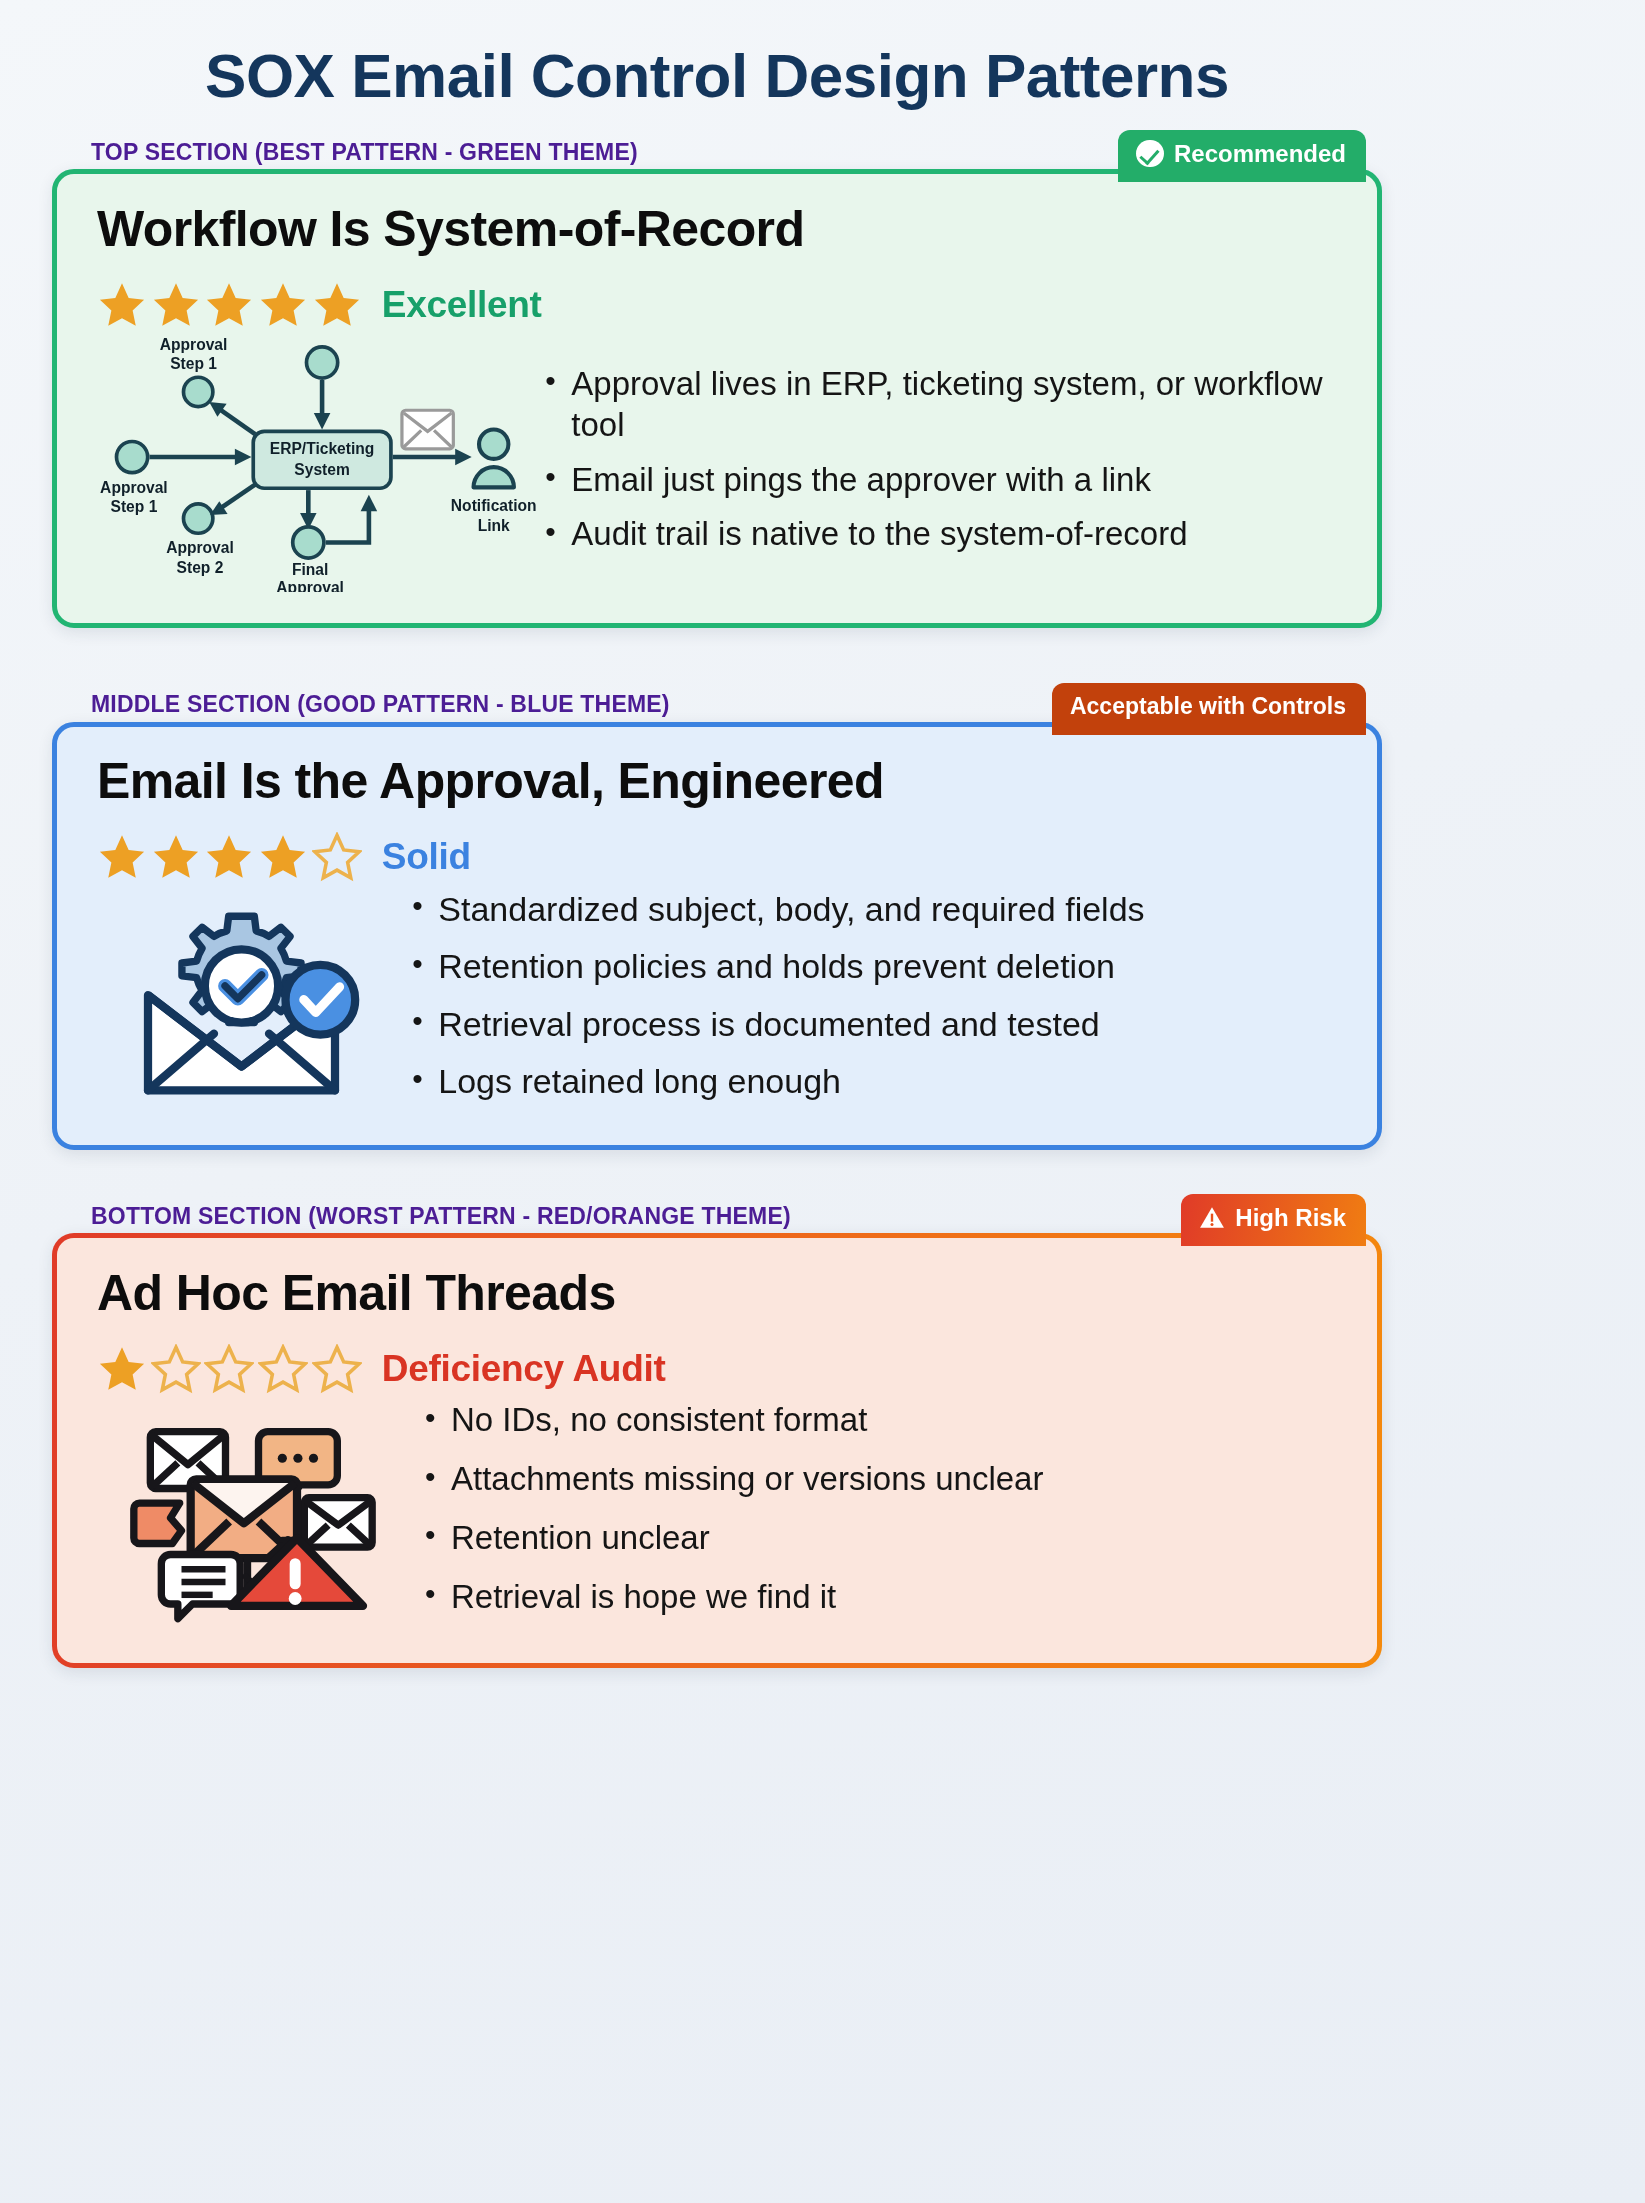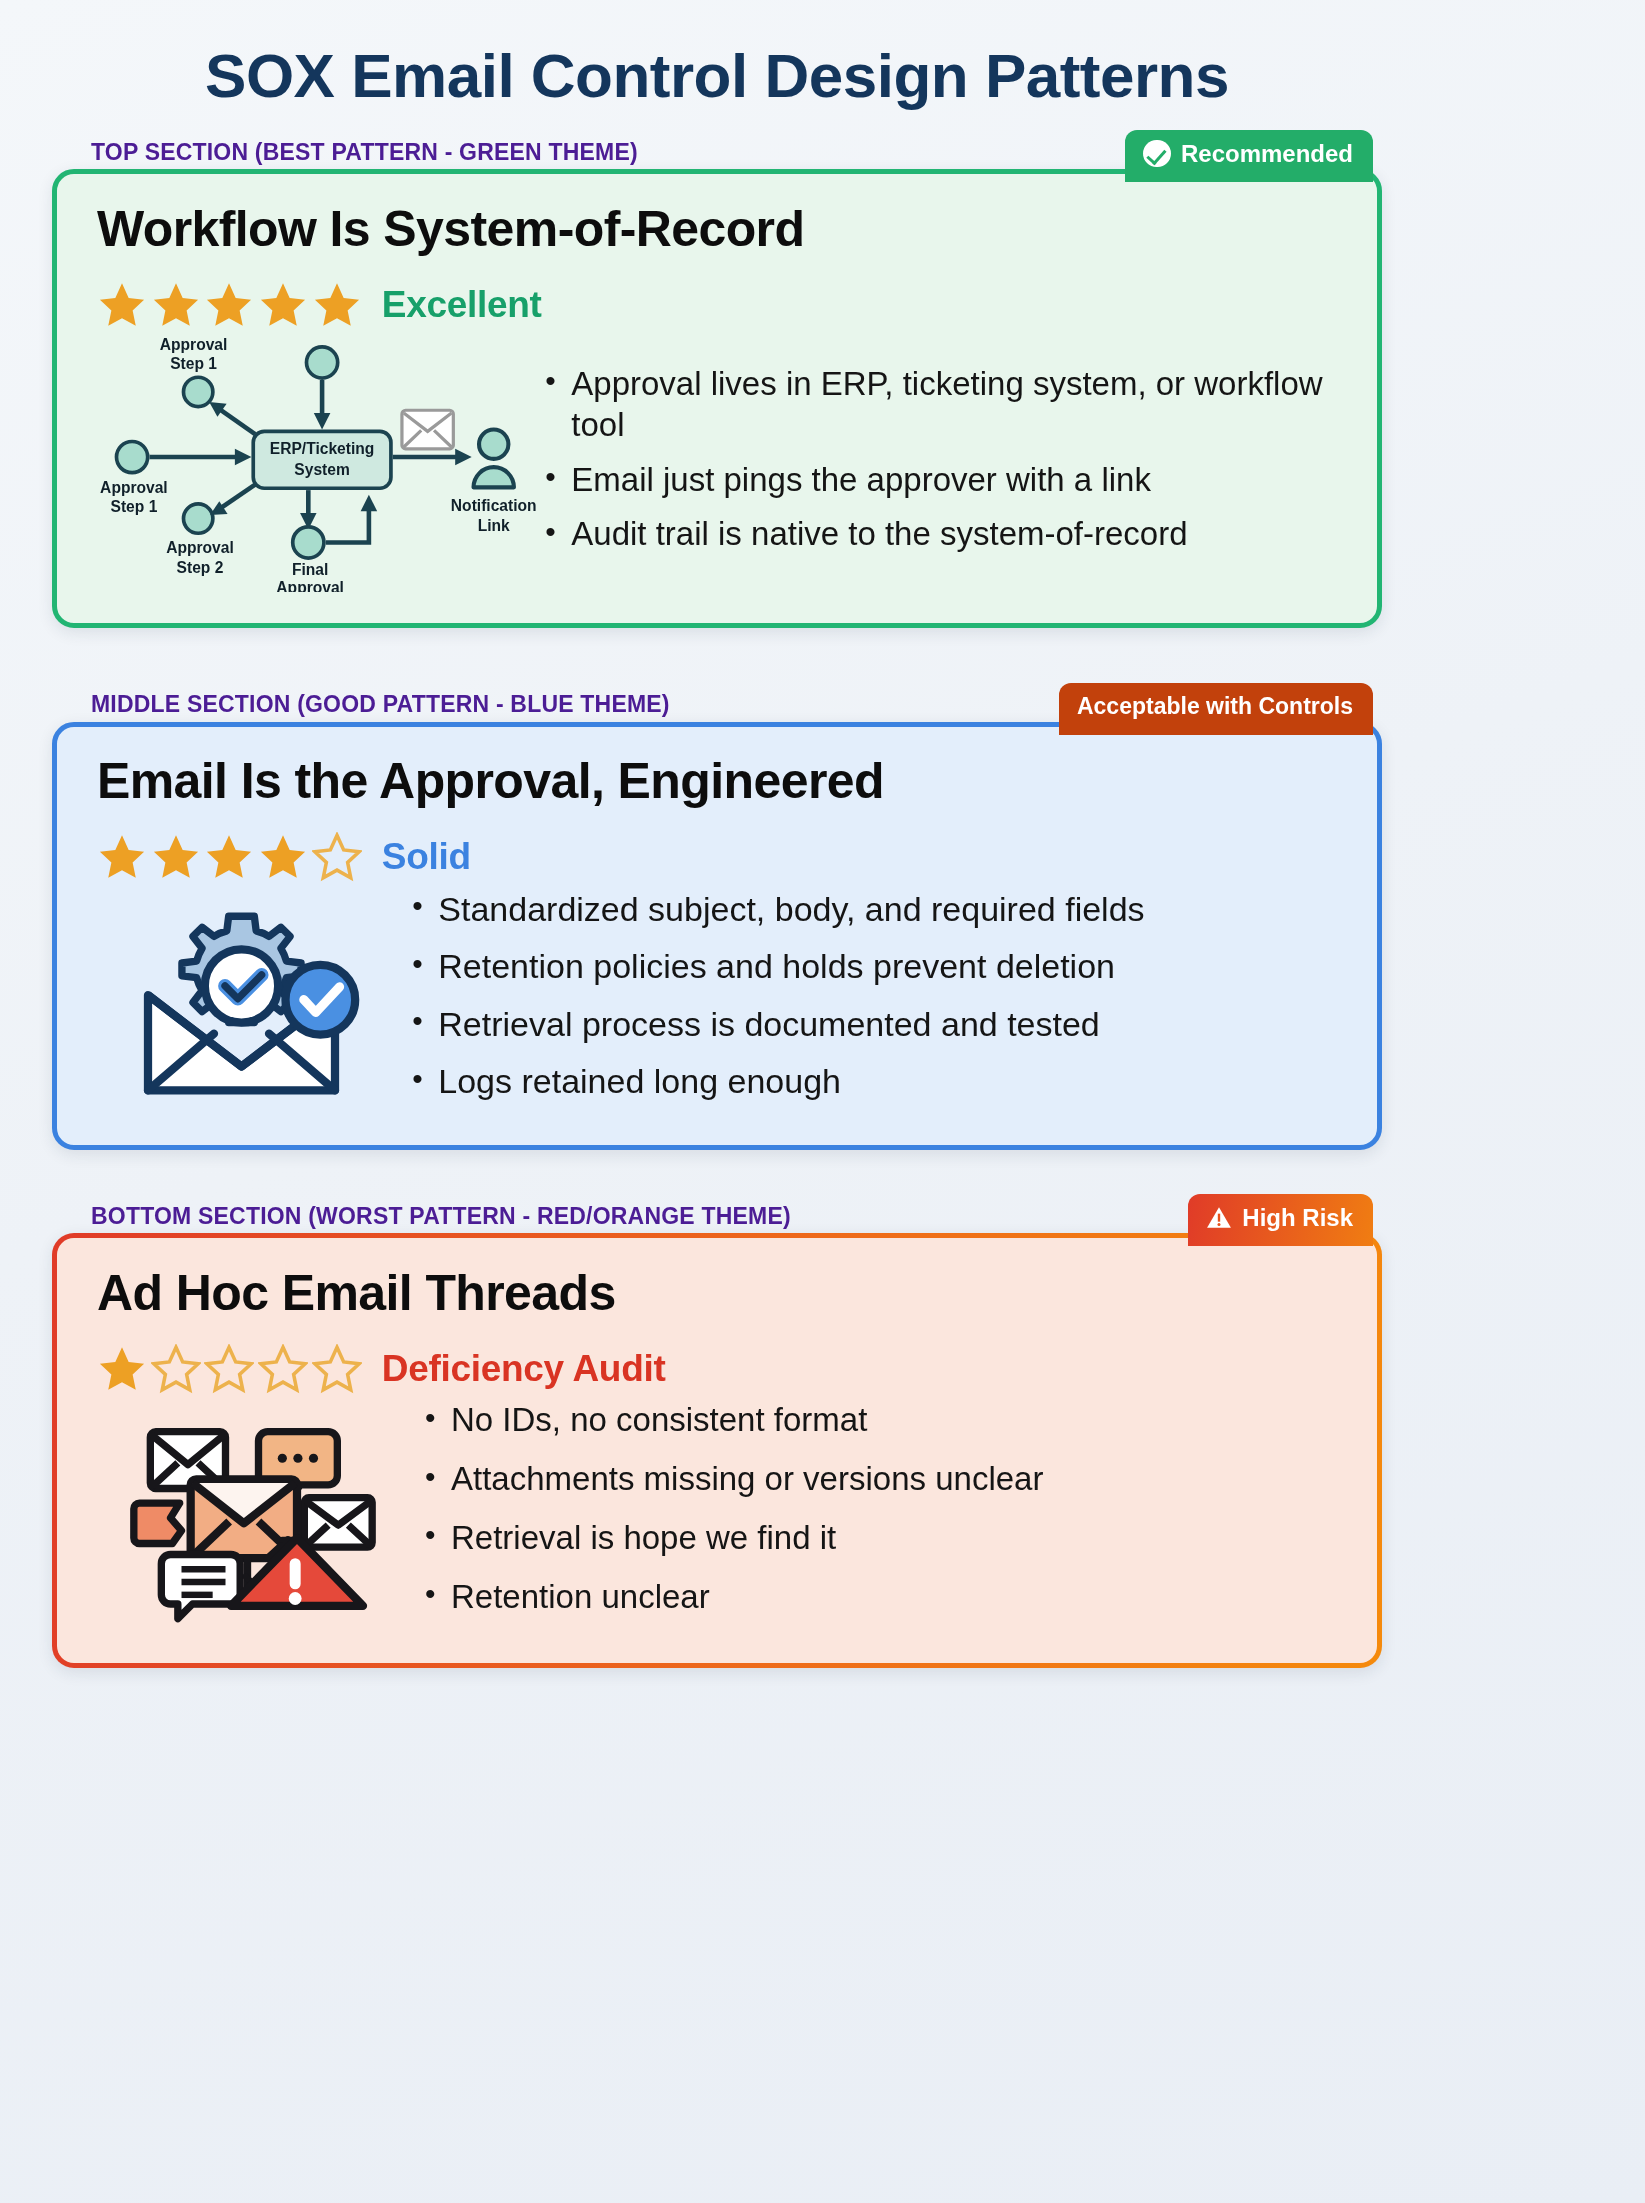--- a/index.html
+++ b/index.html
@@ -34,21 +34,21 @@
   .section-label {
     font-size: 23px;
     font-weight: 700;
     color: #4c1d95;
     letter-spacing: 0.2px;
     padding-left: 39px;
     padding-bottom: 3.7px;
   }
   .badge {
     position: absolute;
-    right: 9px;
+    right: 16px;
     bottom: -13px;
     display: flex;
     align-items: center;
     gap: 10px;
     color: #ffffff;
     font-size: 24px;
     font-weight: 600;
     padding: 10px 20px 14.7px 18.4px;
     border-radius: 12px 12px 0 0;
     z-index: 3;
@@ -392,20 +392,20 @@
             <path d="M212 152 L284 226 H140 Z" fill="#e5493a" stroke="#17161a" stroke-width="9" stroke-linejoin="round" transform="translate(-8,-8) scale(1)"></path>
             <rect x="196" y="166" width="12" height="34" rx="6" fill="#ffffff"></rect>
             <circle cx="202" cy="210" r="7" fill="#ffffff"></circle>
           </g>
         </svg>
       </div>
 
       <ul class="bullets">
         <li>No IDs, no consistent format</li>
         <li>Attachments missing or versions unclear</li>
+        <li>Retention unclear</li>
         <li>Retrieval is hope we find it</li>
-        <li>Retention unclear</li>
       </ul>
     </div>
   </div>
 
 </div>
 
 
 </body></html>

